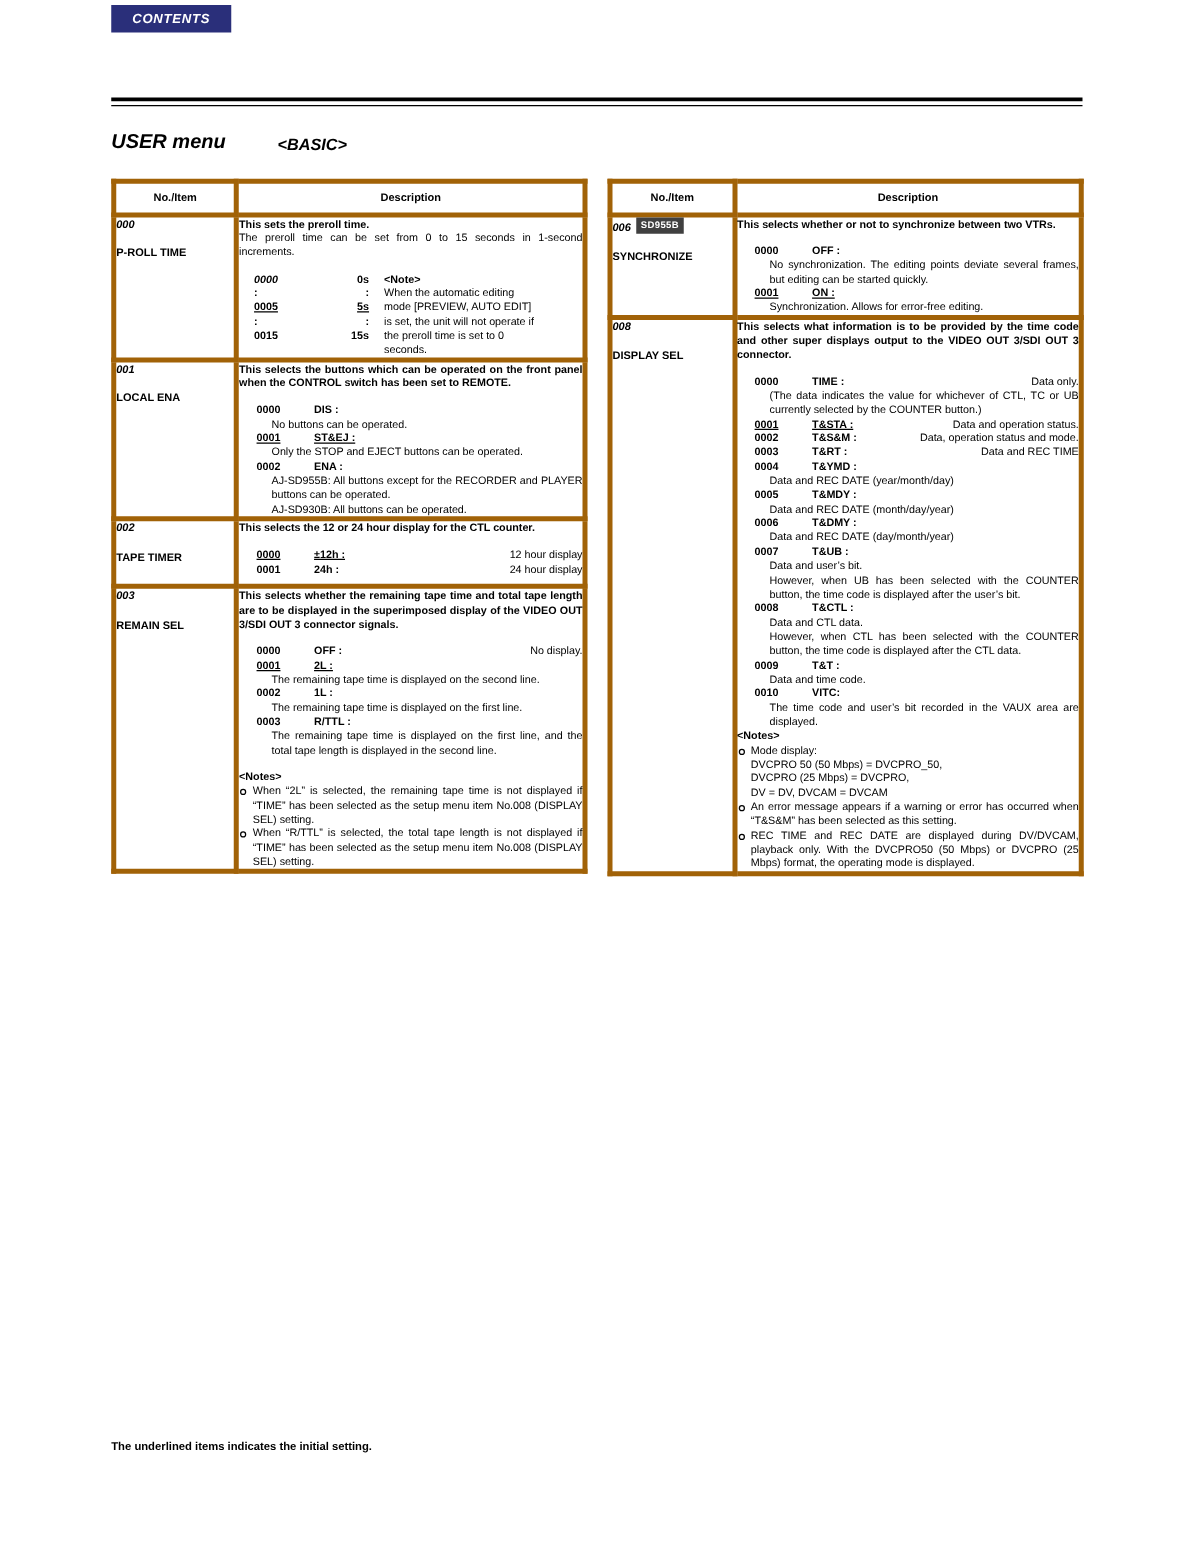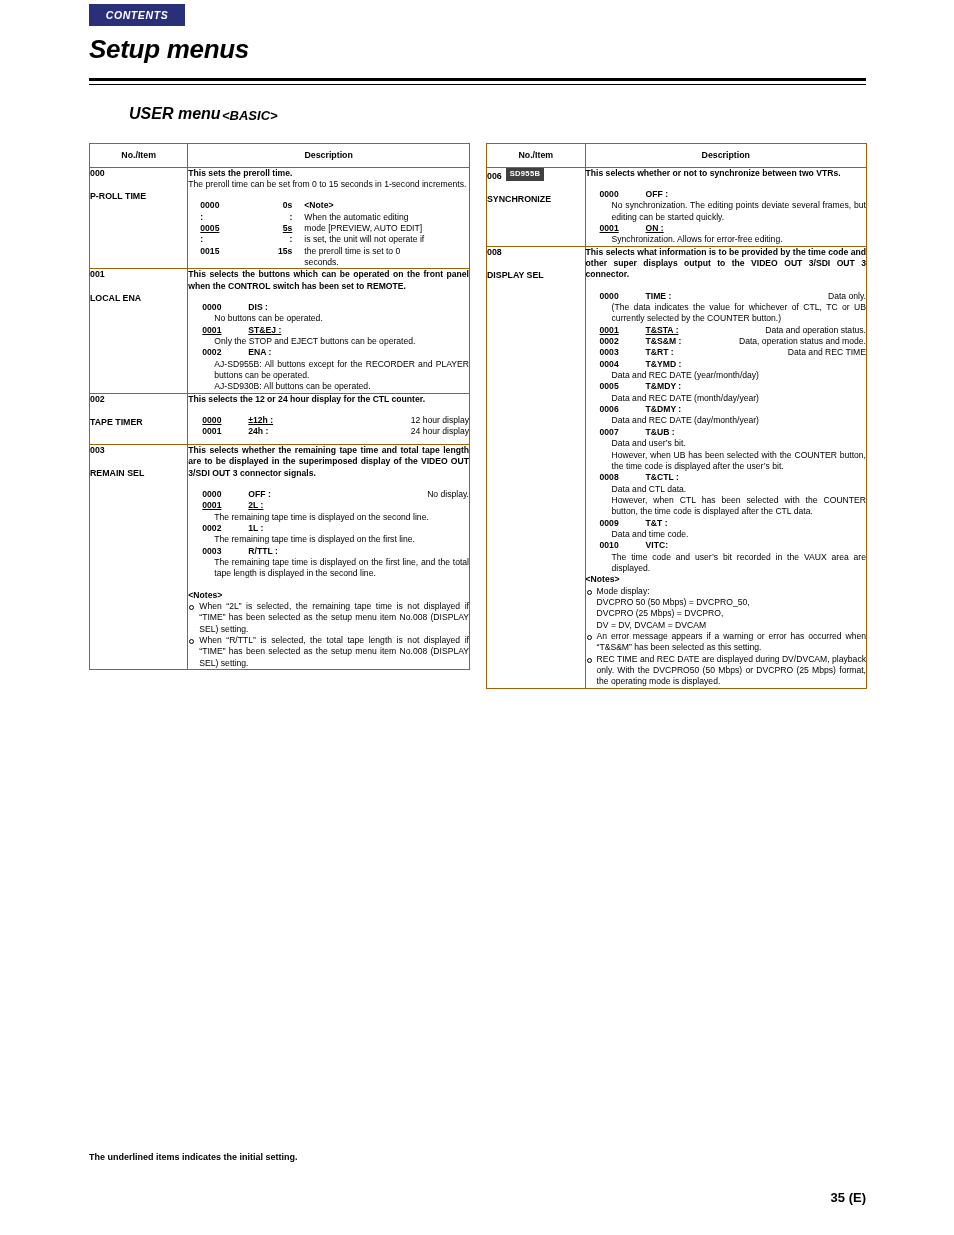--- a/index.html
+++ b/index.html
@@ -26,47 +26,47 @@
     letter-spacing:-.3px;
   }
   .rule-thick{
     position:absolute;left:89px;top:78px;width:777px;height:3px;background:#000;
   }
   .rule-thin{
     position:absolute;left:89px;top:84px;width:777px;height:1px;background:#000;
   }
   .section-title{
     position:absolute;left:89px;top:105px;
-    font-size:16px;font-weight:bold;font-style:italic;margin-left:40px;
+    font-size:16px;font-weight:bold;font-style:italic;
   }
   .section-sub{
     position:absolute;left:222px;top:108px;
     font-size:13px;font-weight:bold;font-style:italic;
   }
 
   
   .tbl{
     position:absolute;border-collapse:collapse;
     font-size:8.6px;line-height:1.32;
   }
   .tbl.left{left:89px;top:143px;width:381px;}
   .tbl.right{left:486px;top:143px;width:381px;}
   .tbl td,.tbl th{
-    border:1px solid #a16207;vertical-align:top;padding:0;
+    border:4px solid #a16207;vertical-align:top;padding:0;
   }
   .tbl th{
     font-weight:bold;text-align:center;font-size:8.8px;
     padding:6px 0 5px 0;
   }
   .col-no{width:98px;}
   .col-desc{width:282px;}
   .cell-no{padding:7px 4px 8px 6px;font-size:8.8px;}
   .cell-desc{padding:7px 7px 8px 8px;}
 
-  .num{font-weight:bold;}
+  .num{font-weight:bold;font-style:italic;}
   .itemname{font-weight:bold;display:block;margin-top:12px;}
   .hdbold{font-weight:bold;}
   .ul{text-decoration:underline;}
   .just{text-align:justify;}
   .indent1{margin-left:14px;}
   .indent2{margin-left:26px;}
   .gap-s{height:6px;}
   .gap-m{height:10px;}
 
   
@@ -104,21 +104,20 @@
     position:absolute;left:0;top:1190px;width:866px;text-align:right;
     font-size:13px;font-weight:bold;
   }
 </style>
 </head>
 <body>
 
 <div class="page">
 
   <div class="contents-tab">CONTENTS</div>
-  <div class="page-title">Setup menus</div>
   <div class="rule-thick"></div>
   <div class="rule-thin"></div>
   <div class="section-title">USER menu</div>
   <div class="section-sub">&lt;BASIC&gt;</div>
 
   <table class="tbl left">
     <tbody>
         <tr>
       <th class="col-no">No./Item</th>
       <th class="col-desc">Description</th>
@@ -365,15 +364,14 @@
 DVCPRO (25 Mbps) = DVCPRO,
 DV = DV, DVCAM = DVCAM</div>
         <div class="bullet">An error message appears if a warning or error has occurred when “T&amp;S&amp;M” has been selected as this setting.</div>
         <div class="bullet">REC TIME and REC DATE are displayed during DV/DVCAM, playback only.  With the DVCPRO50 (50 Mbps) or DVCPRO (25 Mbps) format, the operating mode is displayed.</div>
       </td>
     </tr>
   </tbody>
     </table>
 
   <div class="footnote">The underlined items indicates the initial setting.</div>
-  <div class="pageno">35 (E)</div>
 
 </div>
 
 </body></html>

